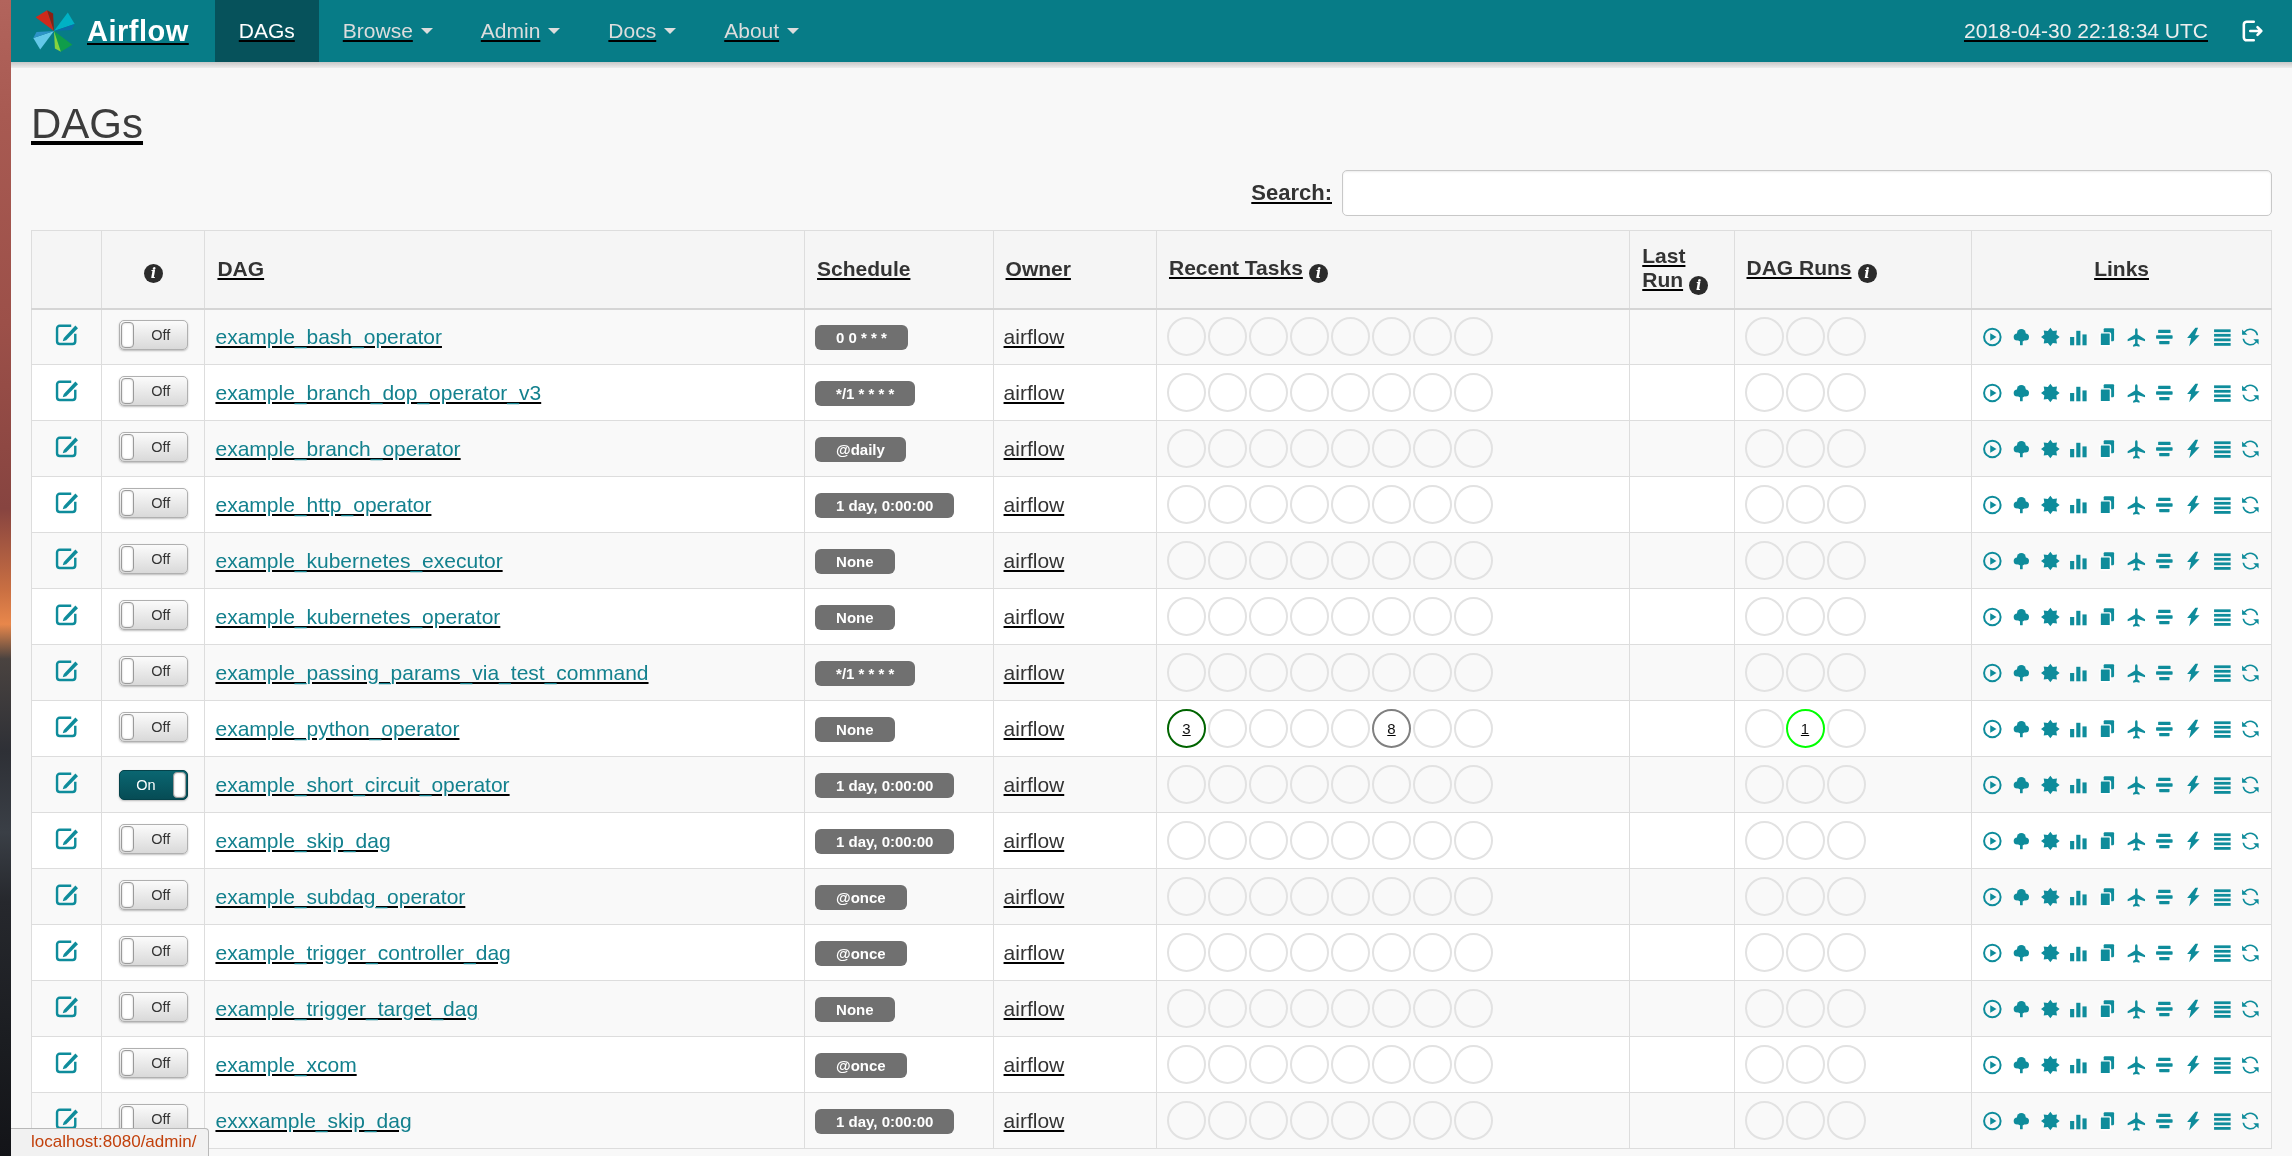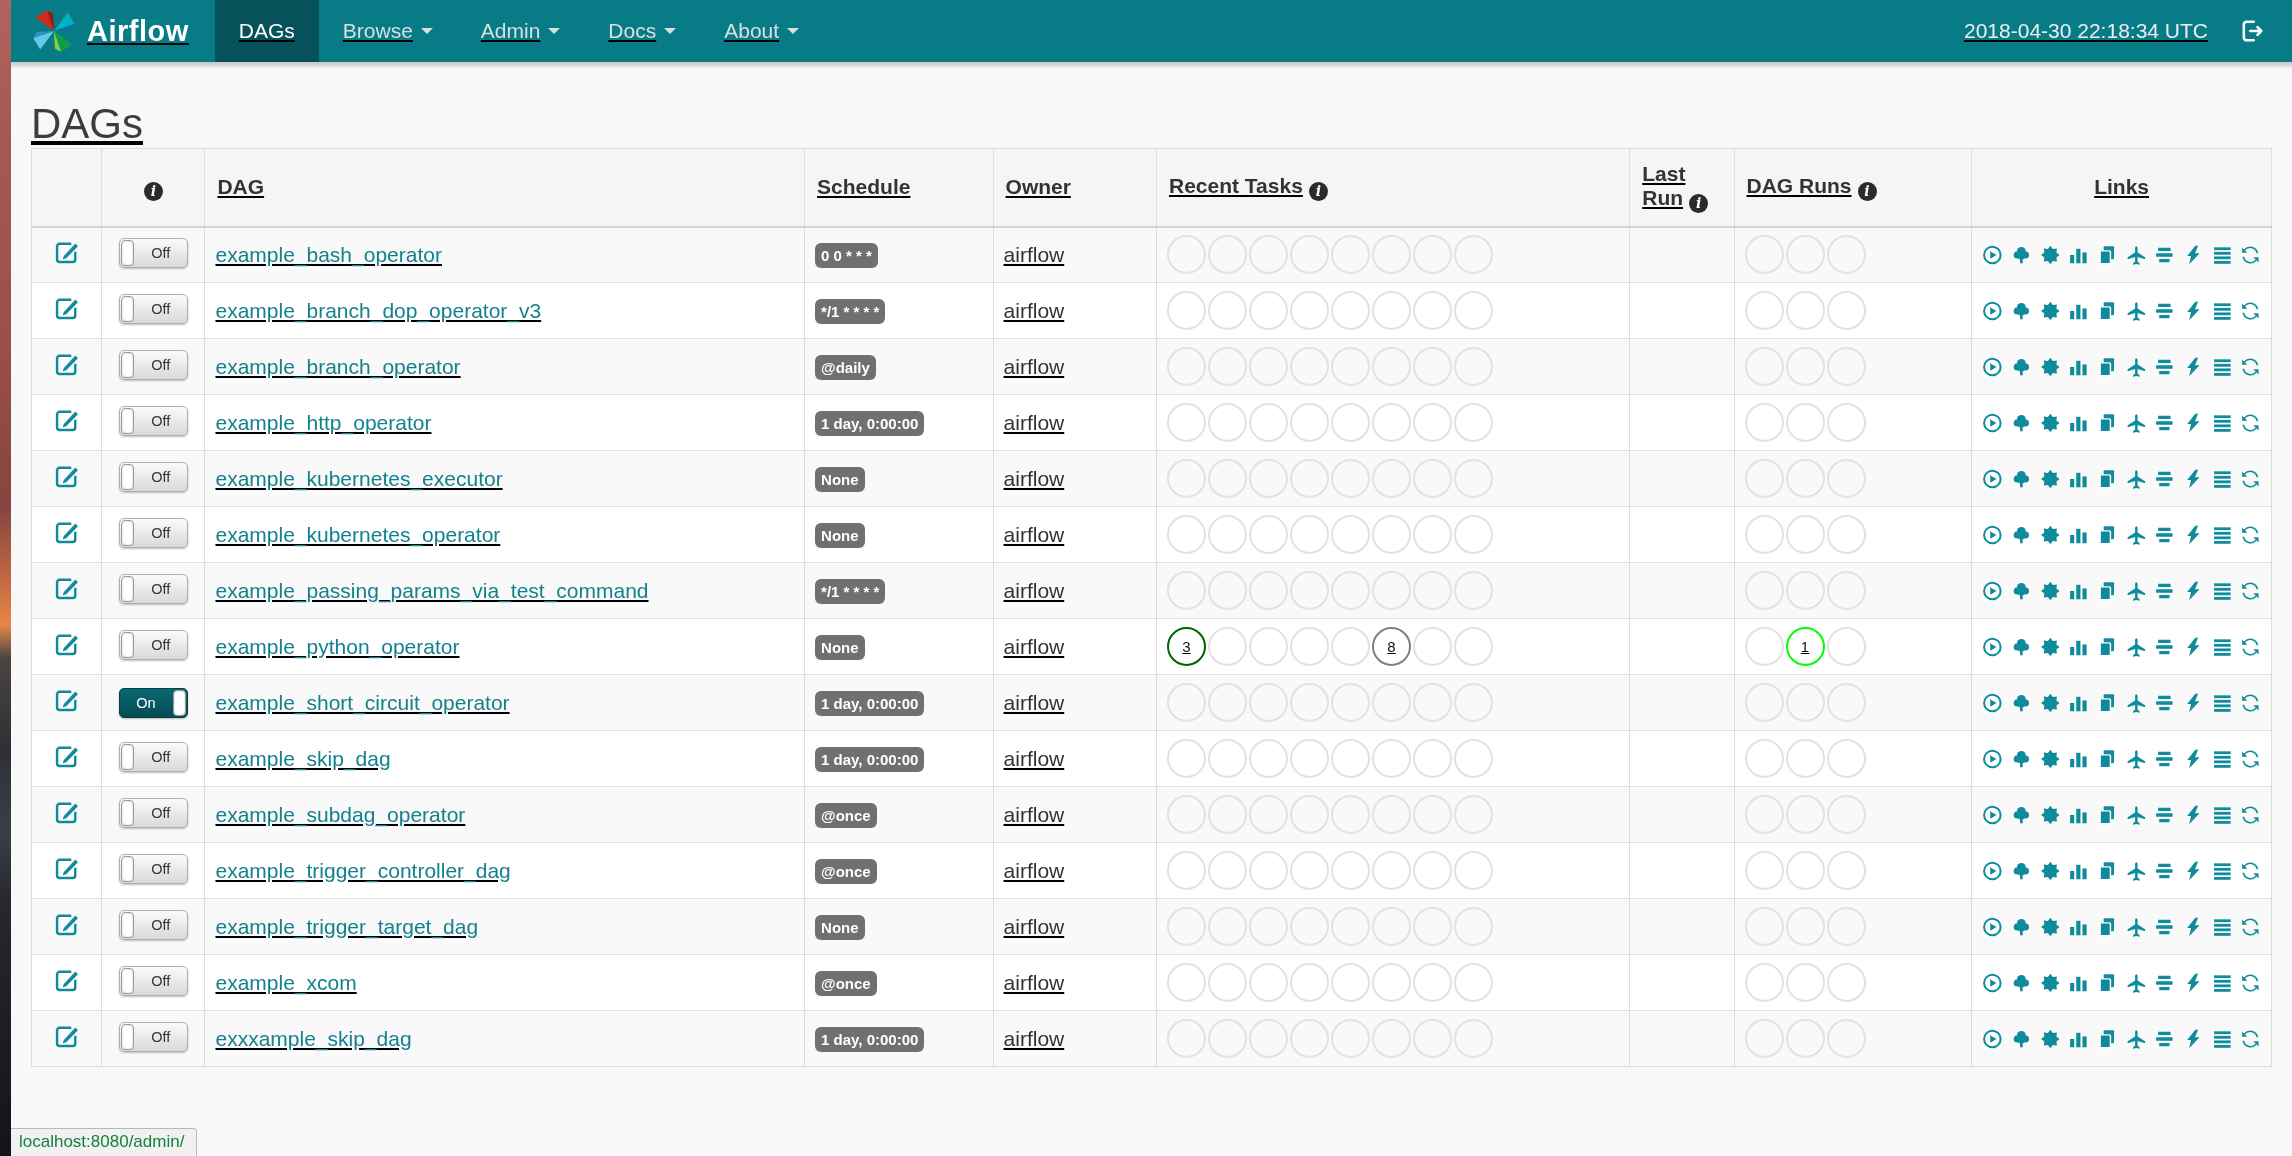--- a/index.html
+++ b/index.html
@@ -55,21 +55,21 @@
                  background:#2b2b2b; color:#fff; align-items:center; justify-content:center;
                  margin-left:6px; vertical-align:-3px; }
   .info-circle::after { content:"i"; font-family:"DejaVu Serif", serif; font-style:italic;
                         font-weight:bold; font-size:14px; line-height:1; }
 
   .cell-center { text-align:center; }
   .dag-link { color:#13818E; text-decoration:none; cursor:pointer; }
   .edit-icon { display:inline-flex; width:27px; height:27px; cursor:pointer; }
 
   .badge { display:inline-block; background:#707070; color:#fff; font-size:15px;
-           font-weight:bold; padding:4px 6px; border-radius:6px; white-space:nowrap; }
+           font-weight:bold; padding:4px 21px; border-radius:6px; white-space:nowrap; }
 
   
   .toggle { width:69px; height:30px; border-radius:5px; border:1px solid #b0b0b0;
             display:inline-flex; overflow:hidden; cursor:pointer; font-size:14.5px;
             box-shadow:0 1px 2px rgba(0,0,0,.25); background:linear-gradient(#fbfbfb,#d9d9d9); }
   .toggle .knob { width:13px; background:#fff; border:1px solid #9a9a9a; border-radius:4px;
                   margin:1px; box-shadow:inset 0 0 2px rgba(0,0,0,.25); }
   .toggle .lbl { flex:1; display:flex; align-items:center; justify-content:center; color:#333; }
   .toggle.on { background:linear-gradient(#0a6671,#064c55); border-color:#05424a;text-align:center; }
   .toggle.on .lbl { color:#fff; }
@@ -82,22 +82,22 @@
   .circle.filled { cursor:pointer; }
 
   
   .links-cell { display:flex; align-items:center; justify-content:center; gap:8px; }
   .link-icon { width:22px; height:22px; display:inline-flex; cursor:pointer; }
   .link-icon svg { width:100%; height:100%; }
 
   
   .status-bubble { position:fixed; left:11px; bottom:0; background:#f1f1f1;
                    border:1px solid #b8b8b8; border-left:none; border-bottom:none;
-                   border-top-right-radius:4px; padding:3px 12px 4px 8px;
-                   font-size:17px; color:#15803d; z-index:60; }
+                   border-top-right-radius:4px; padding:3px 12px 4px 20px;
+                   font-size:17px; color:#c2410c; z-index:60; }
 </style>
 </head>
 <body>
 
 <div class="wallpaper-strip"></div>
 
 <div class="window">
 
   <div class="navbar">
     <div class="brand">
@@ -128,20 +128,24 @@
           <path d="M10.5 12H20M20 12l-3.3-3.3M20 12l-3.3 3.3"></path>
         </svg>
       </span>
     </div>
   </div>
   <div class="navbar-shadow"></div>
 
   <div class="content">
     <h1 class="page-title">DAGs</h1>
 
+    <div class="search-row">
+      <span class="search-label">Search:</span>
+      <input class="search-input" type="text" value="" style="">
+    </div>
 
     <table class="dags">
       <colgroup>
         <col style="width:70px">
           <col style="width:103px">
           <col style="width:598px">
         <col style="width:188px">
           <col style="width:163px">
           <col style="width:472px">
         <col style="width:104px">

